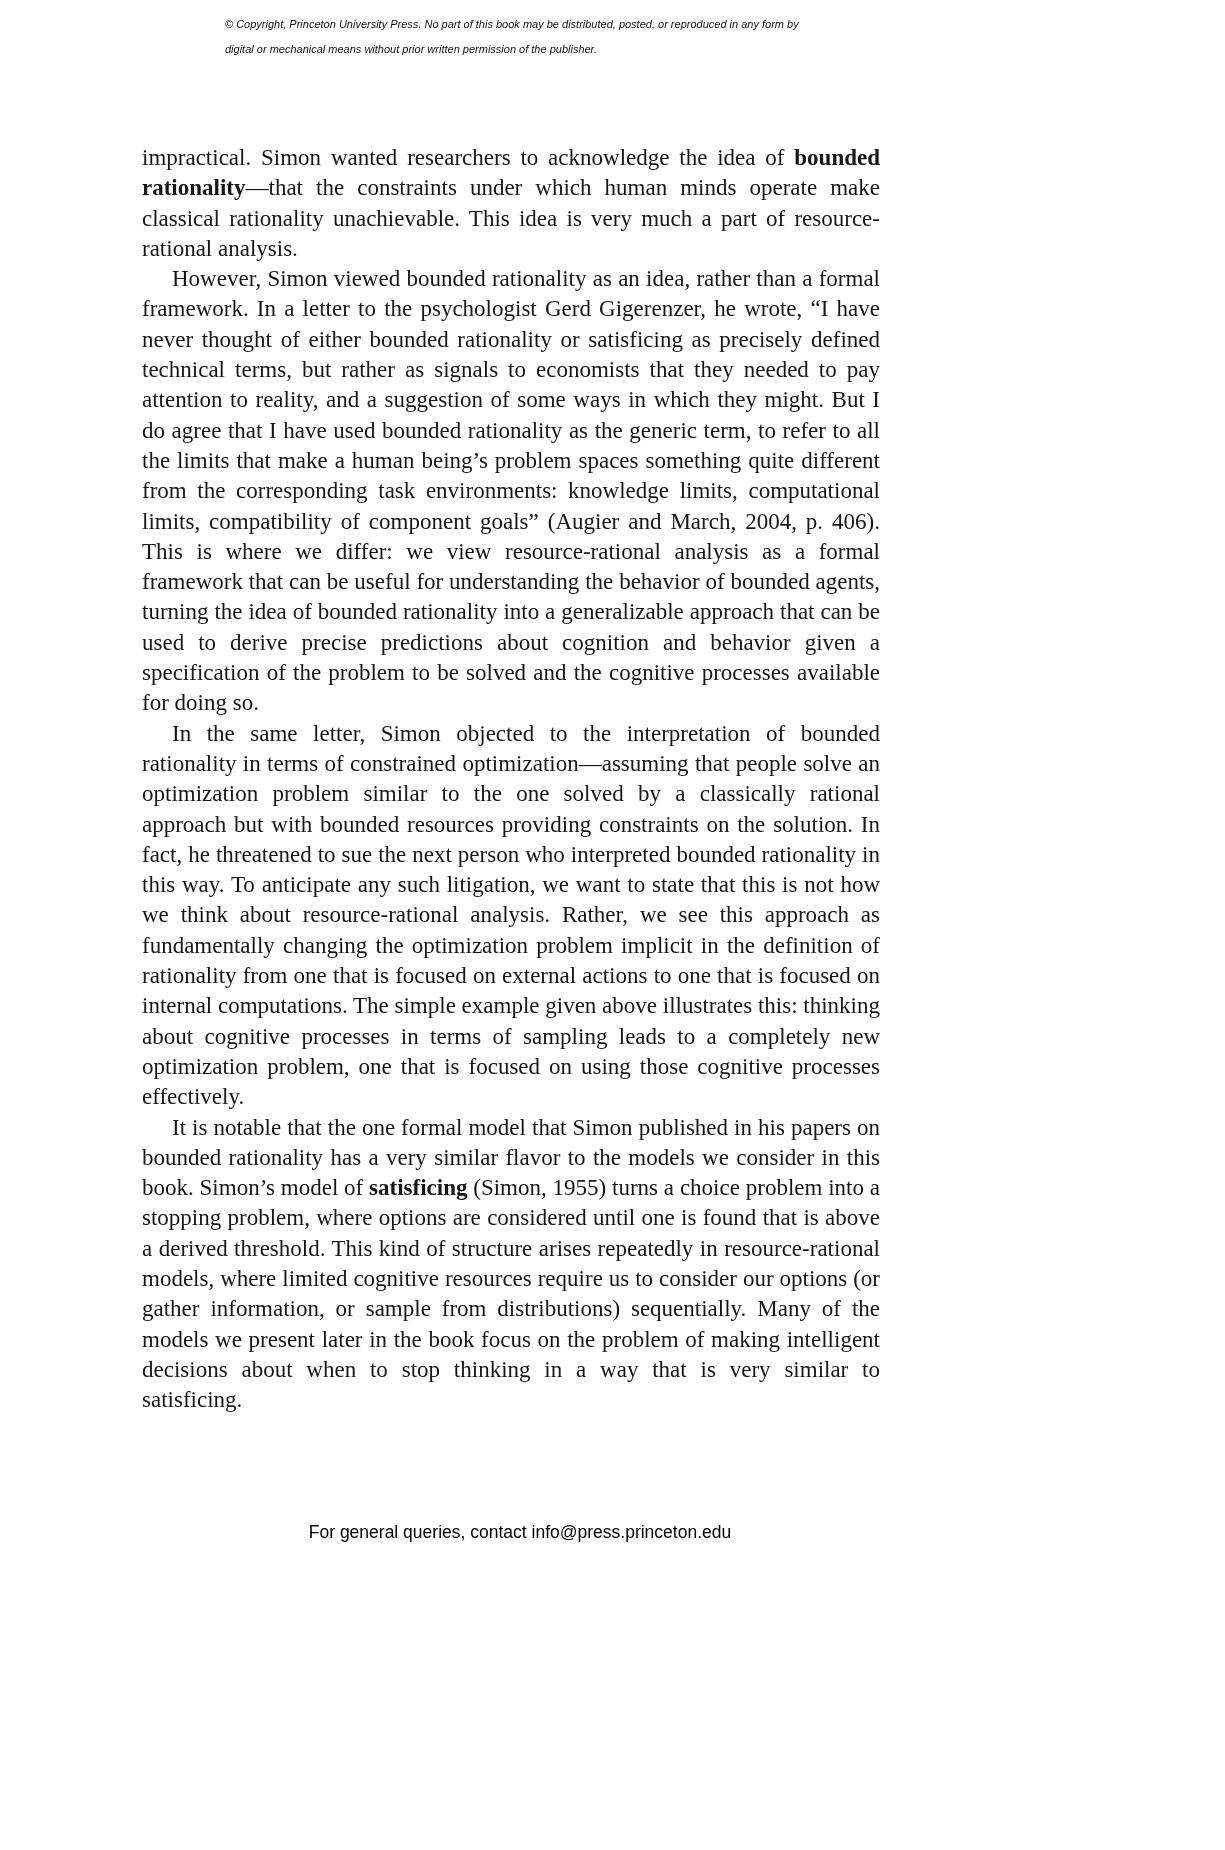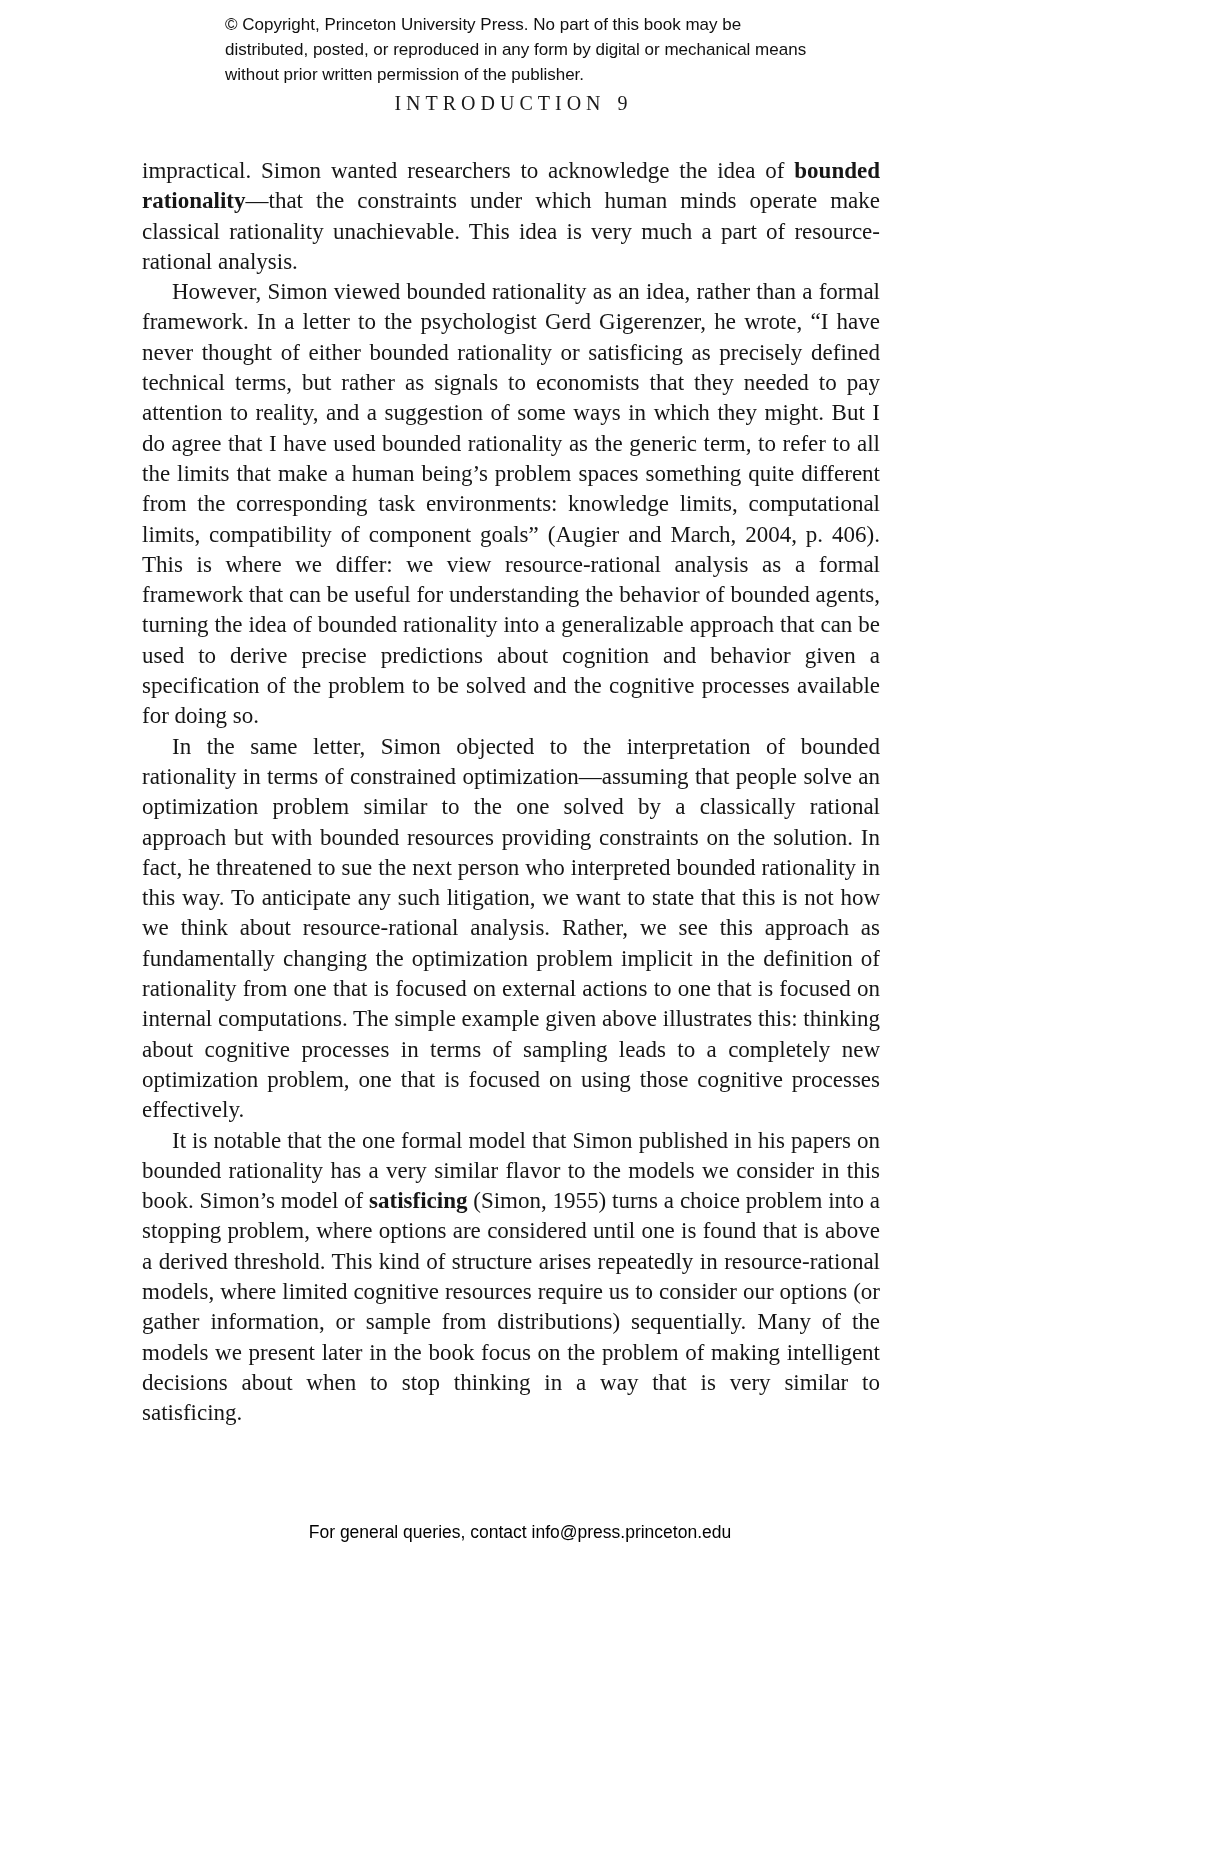--- a/index.html
+++ b/index.html
@@ -16,45 +16,46 @@
     background: #ffffff;
     color: #1a1a1a;
     overflow: hidden;
   }
   .copyright {
     position: absolute;
     left: 225px;
     top: 12px;
     width: 600px;
     font-family: "Liberation Sans", sans-serif;
-    font-size: 17px;
+    font-size: 11px;
     line-height: 25px;
     color: #101010;
     text-align: left;
+    font-style: italic;
   }
   .running-head {
     position: absolute;
     left: 142px;
     top: 92px;
     width: 738px;
     text-align: center;
     font-size: 20px;
     color: #1a1a1a;
   }
   .running-head .head-title {
     letter-spacing: 5px;
   }
   .running-head .page-number {
     margin-left: 12px;
     letter-spacing: 0;
   }
   .body-text {
     position: absolute;
     left: 142px;
-    top: 156px;
+    top: 143px;
     width: 738px;
     font-size: 23px;
     line-height: 30.3px;
     text-align: justify;
     color: #161616;
   }
   .body-text p {
     margin: 0;
     text-indent: 30px;
   }
@@ -75,23 +76,20 @@
     color: #000000;
   }
 </style>
 </head>
 <body>
 
 <div class="page">
 
   <div class="copyright">© Copyright, Princeton University Press. No part of this book may be distributed, posted, or reproduced in any form by digital or mechanical means without prior written permission of the publisher.</div>
 
-  <div class="running-head">
-    <span class="head-title">INTRODUCTION</span><span class="page-number">9</span>
-  </div>
 
   <div class="body-text">
       <p class="no-indent"><span>impractical. Simon wanted researchers to acknowledge the idea of </span><b>bounded rationality</b><span>—that the constraints under which human minds operate make classical rationality unachievable. This idea is very much a part of resource-rational analysis.</span></p>
       <p><span>However, Simon viewed bounded rationality as an idea, rather than a formal framework. In a letter to the psychologist Gerd Gigerenzer, he wrote, “I have never thought of either bounded rationality or satisficing as precisely defined technical terms, but rather as signals to economists that they needed to pay attention to reality, and a suggestion of some ways in which they might. But I do agree that I have used bounded rationality as the generic term, to refer to all the limits that make a human being’s problem spaces something quite different from the corresponding task environments: knowledge limits, computational limits, compatibility of component goals” (Augier and March, 2004, p. 406). This is where we differ: we view resource-rational analysis as a formal framework that can be useful for understanding the behavior of bounded agents, turning the idea of bounded rationality into a generalizable approach that can be used to derive precise predictions about cognition and behavior given a specification of the problem to be solved and the cognitive processes available for doing so.</span></p>
       <p><span>In the same letter, Simon objected to the interpretation of bounded rationality in terms of constrained optimization—assuming that people solve an optimization problem similar to the one solved by a classically rational approach but with bounded resources providing constraints on the solution. In fact, he threatened to sue the next person who interpreted bounded rationality in this way. To anticipate any such litigation, we want to state that this is not how we think about resource-rational analysis. Rather, we see this approach as fundamentally changing the optimization problem implicit in the definition of rationality from one that is focused on external actions to one that is focused on internal computations. The simple example given above illustrates this: thinking about cognitive processes in terms of sampling leads to a completely new optimization problem, one that is focused on using those cognitive processes effectively.</span></p>
       <p><span>It is notable that the one formal model that Simon published in his papers on bounded rationality has a very similar flavor to the models we consider in this book. Simon’s model of </span><b>satisficing</b><span> (Simon, 1955) turns a choice problem into a stopping problem, where options are considered until one is found that is above a derived threshold. This kind of structure arises repeatedly in resource-rational models, where limited cognitive resources require us to consider our options (or gather information, or sample from distributions) sequentially. Many of the models we present later in the book focus on the problem of making intelligent decisions about when to stop thinking in a way that is very similar to satisficing.</span></p>
     </div>
 
   <div class="footer">For general queries, contact info@press.princeton.edu</div>
 

